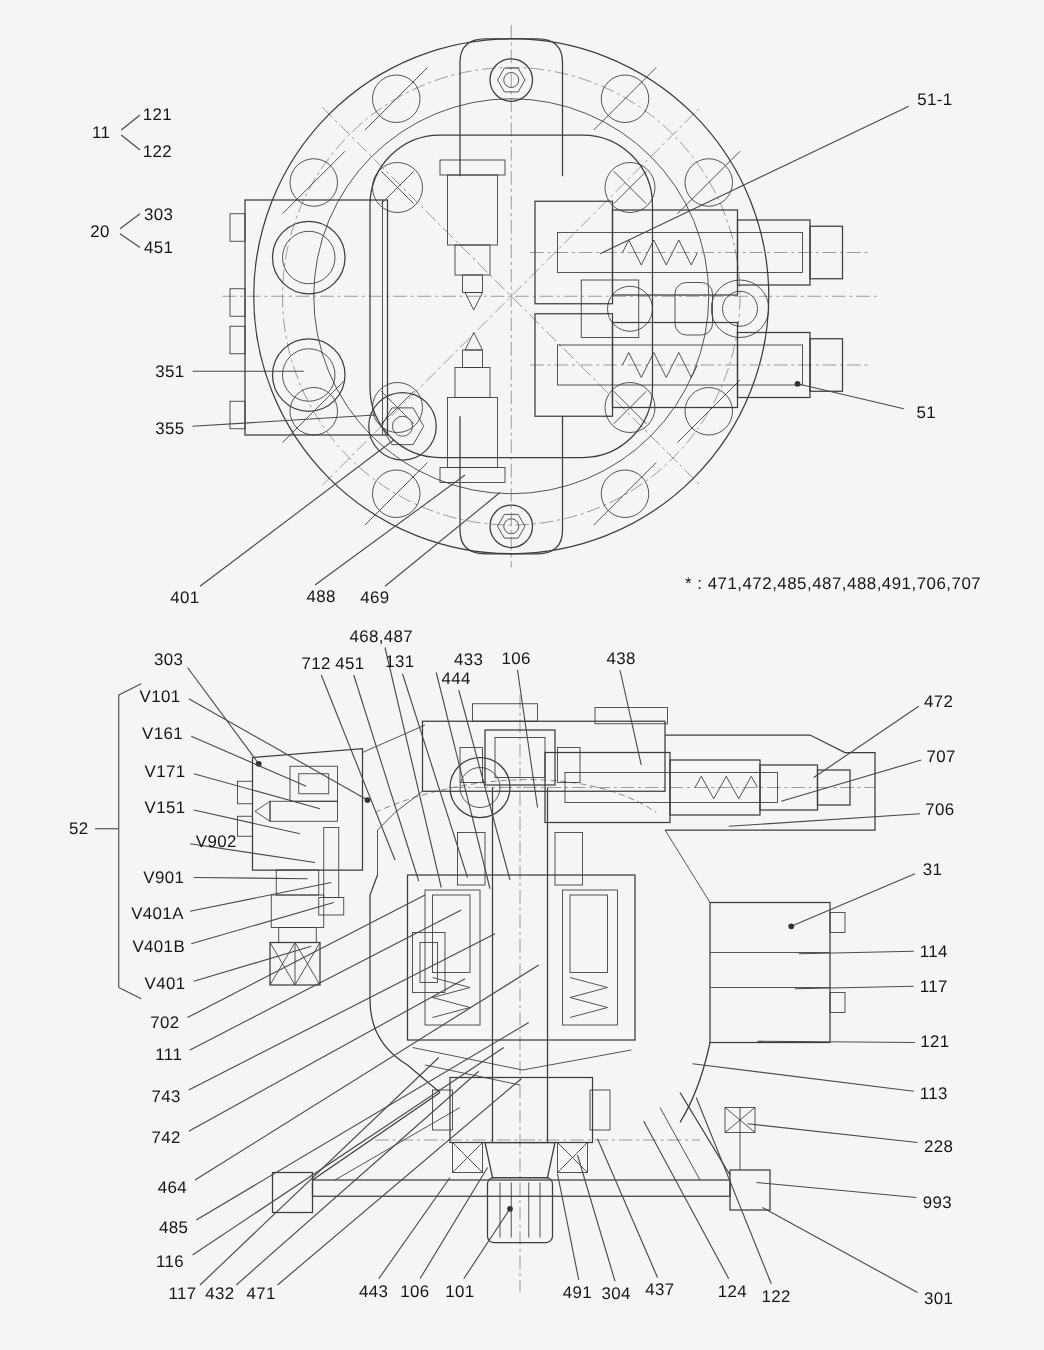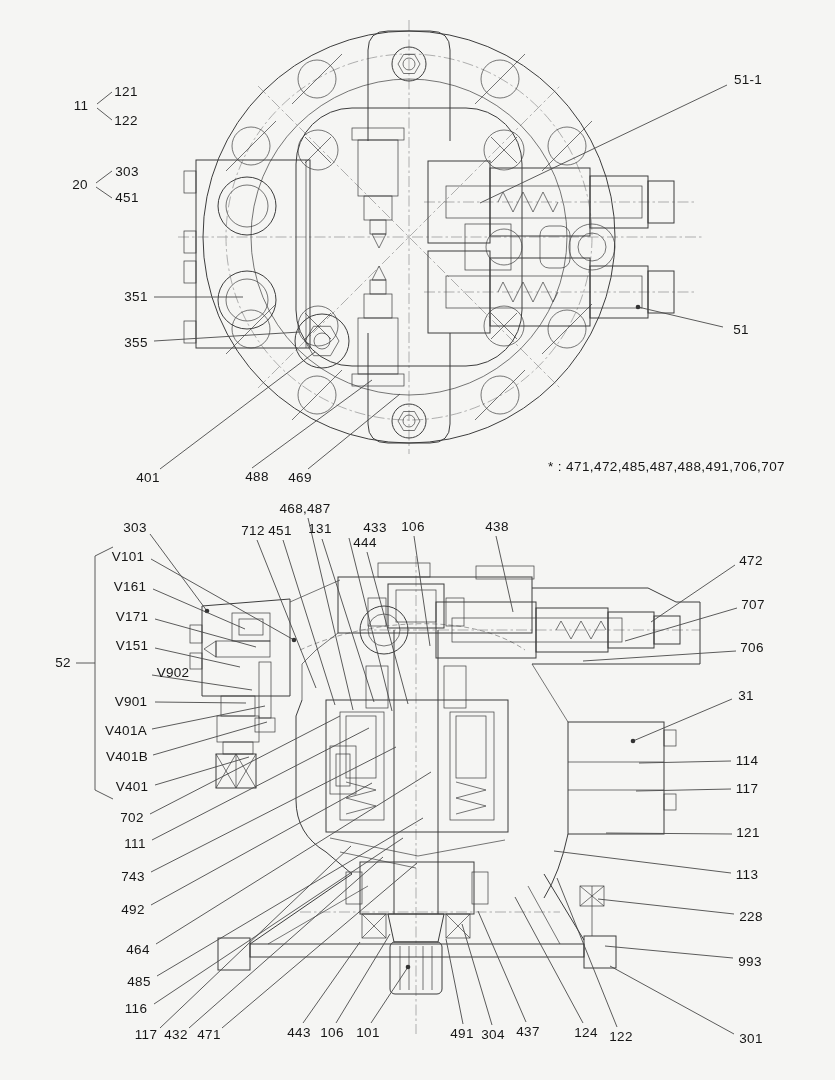--- a/index.html
+++ b/index.html
@@ -369,21 +369,21 @@
       <span class="label" style="left: 132px; top: 646px;">V151</span>
       <span class="label" style="left: 128px; top: 673px; margin-left: 45px;">V902</span>
       <span class="label" style="left: 131px; top: 702px;">V901</span>
       <span class="label" style="left: 126px; top: 731px;">V401A</span>
       <span class="label" style="left: 127px; top: 757px;">V401B</span>
       <span class="label" style="left: 132px; top: 787px;">V401</span>
       <span class="label" style="left: 63px; top: 663px;">52</span>
       <span class="label" style="left: 132px; top: 818px;">702</span>
       <span class="label" style="left: 135px; top: 844px;">111</span>
       <span class="label" style="left: 133px; top: 877px;">743</span>
-      <span class="label" style="left: 133px; top: 910px;">492</span>
+      <span class="label" style="left: 133px; top: 910px;">742</span>
       <span class="label" style="left: 138px; top: 950px;">464</span>
       <span class="label" style="left: 139px; top: 982px;">485</span>
       <span class="label" style="left: 136px; top: 1009px;">116</span>
       <span class="label" style="left: 146px; top: 1035px;">117</span>
       <span class="label" style="left: 176px; top: 1035px;">432</span>
       <span class="label" style="left: 209px; top: 1035px;">471</span>
       <span class="label" style="left: 253px; top: 531px;">712</span>
       <span class="label" style="left: 280px; top: 531px;">451</span>
       <span class="label" style="left: 305px; top: 509px;">468,487</span>
       <span class="label" style="left: 320px; top: 529px;">131</span>

